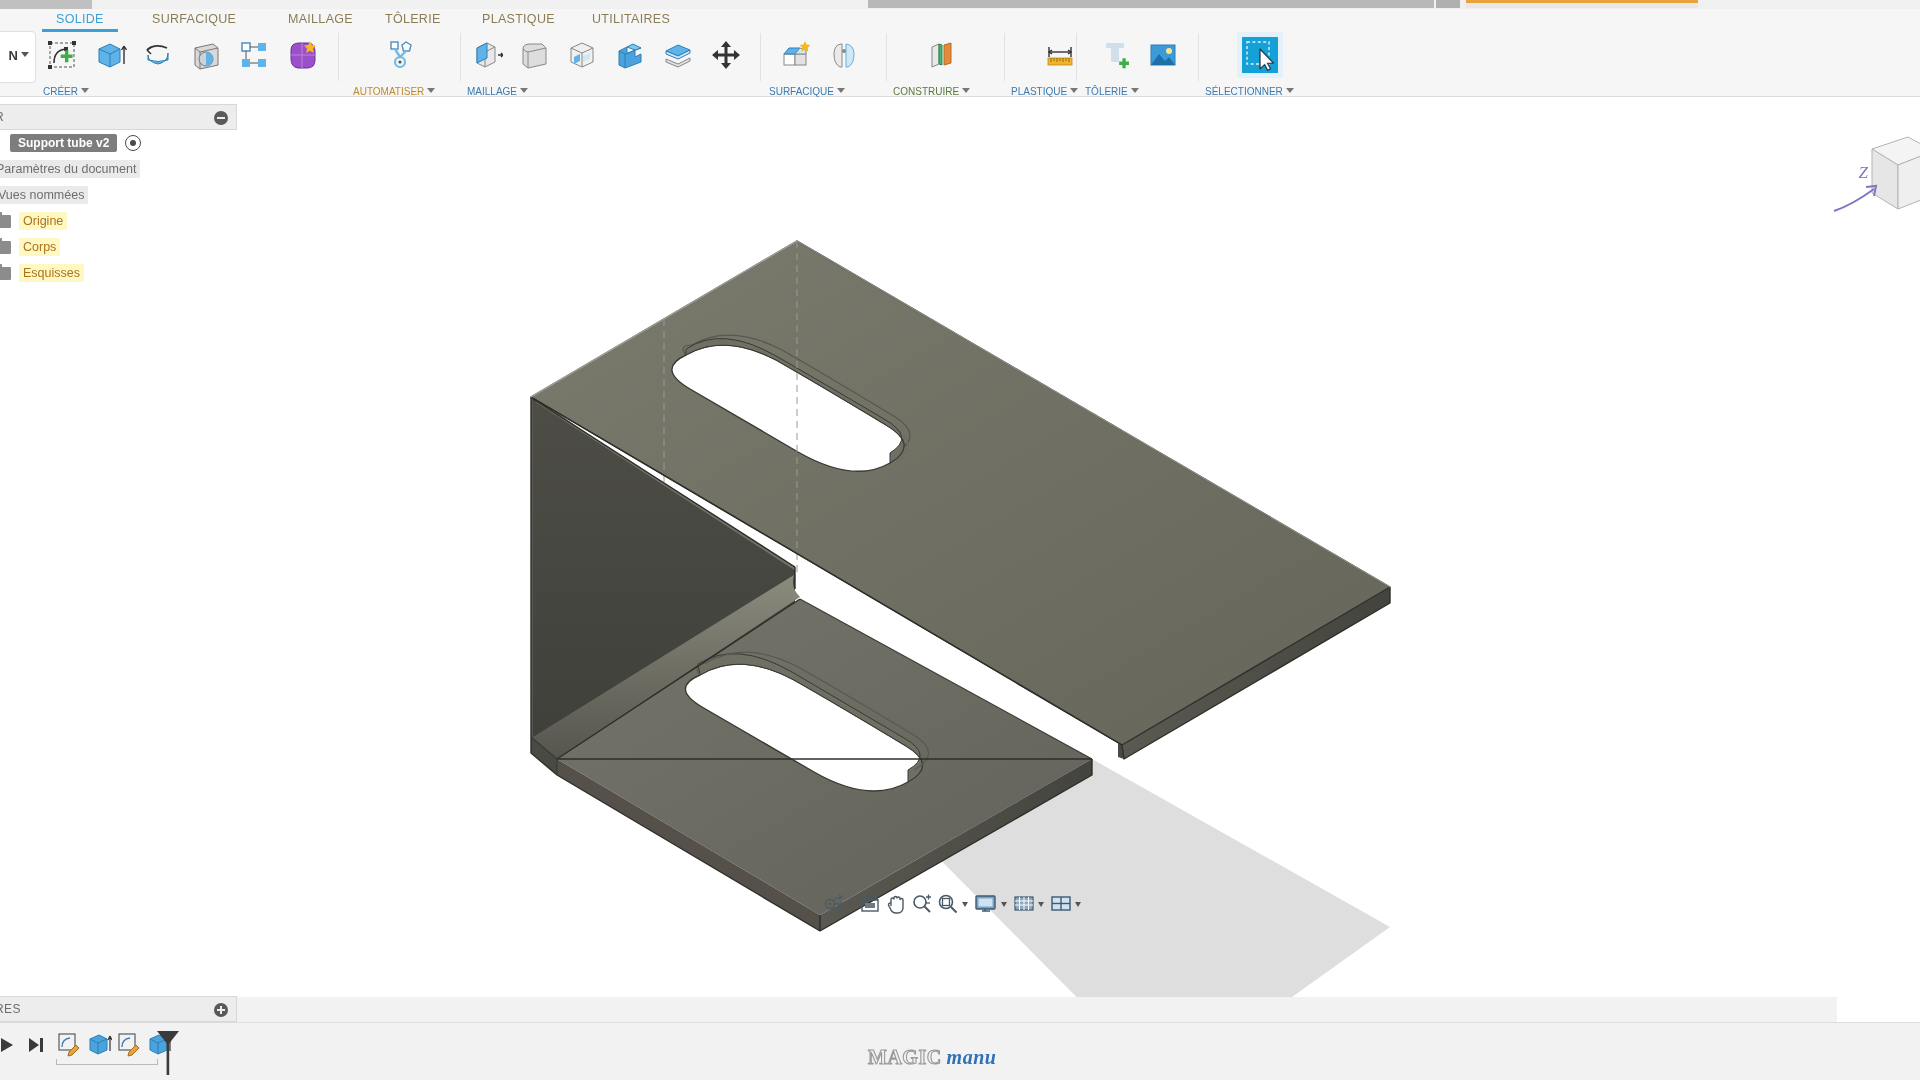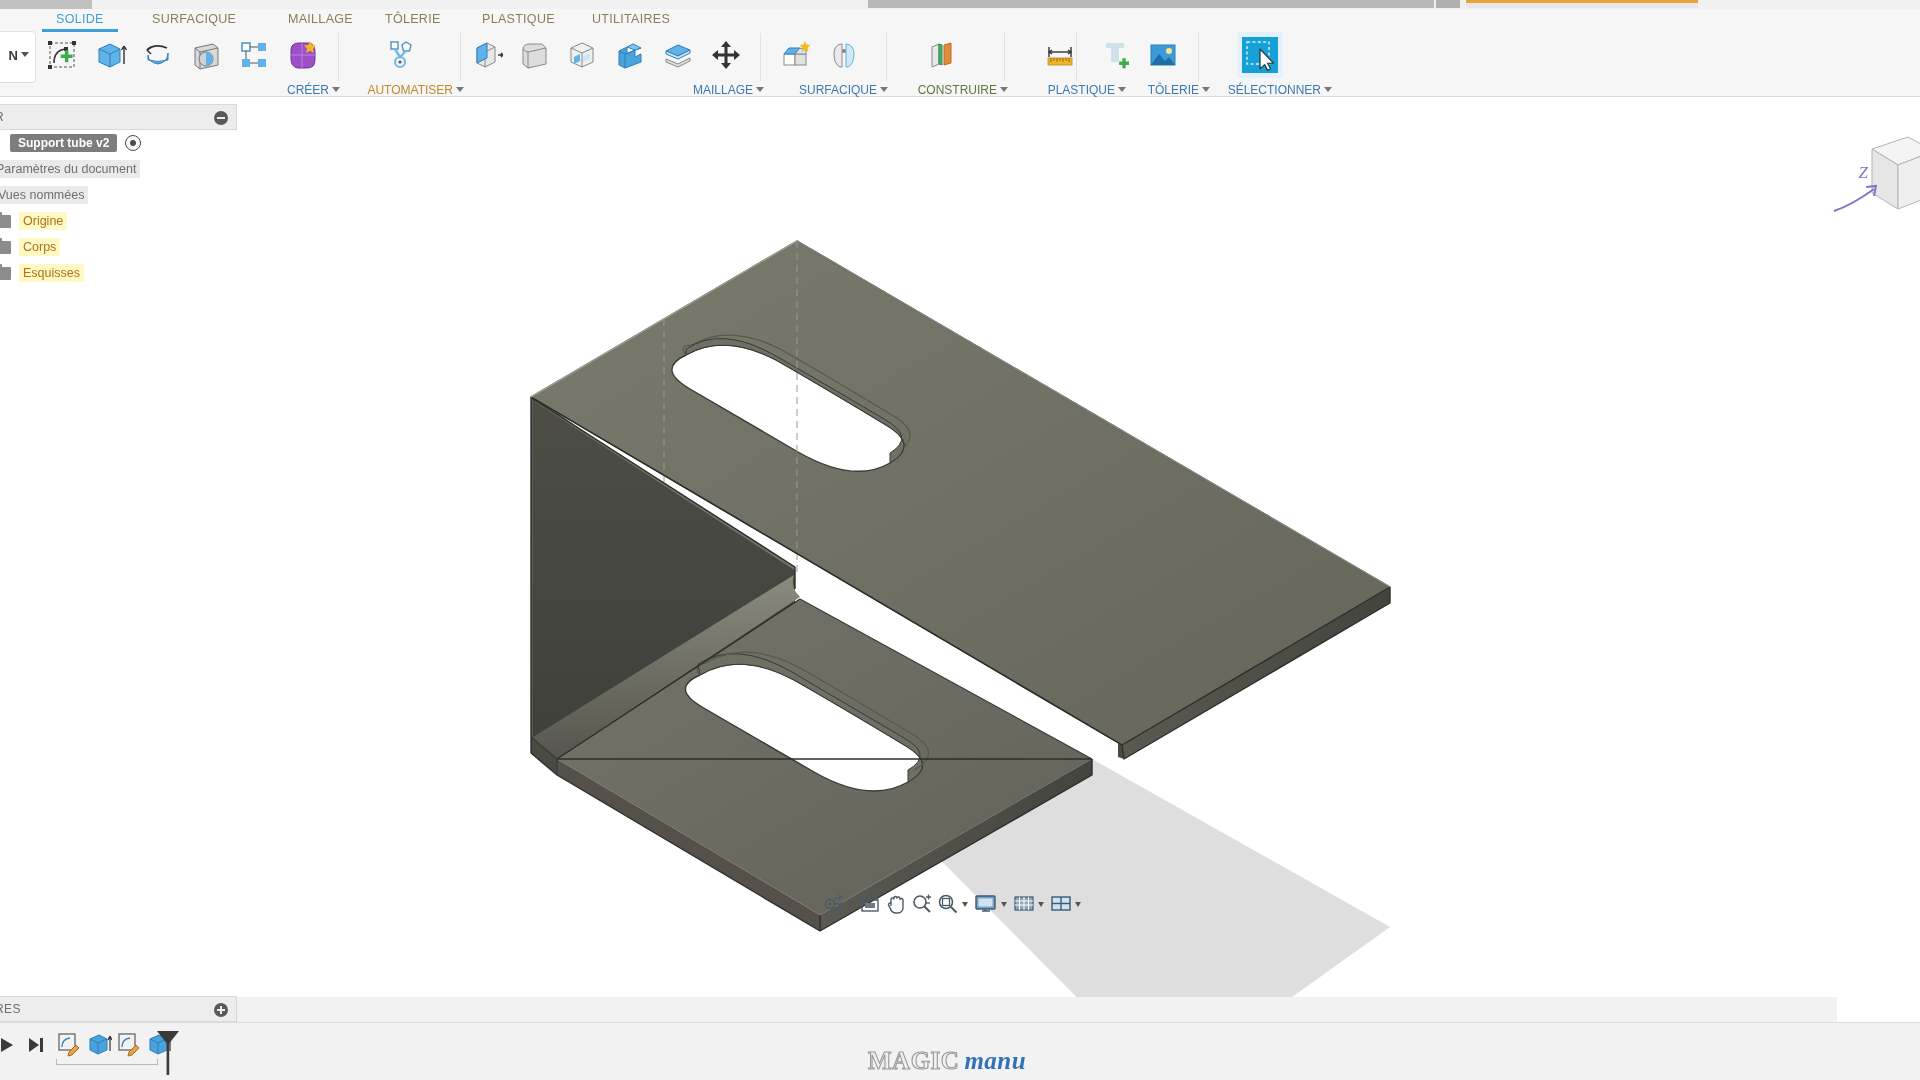--- a/index.html
+++ b/index.html
@@ -30,21 +30,21 @@
   .leftbox { position: absolute; left: -26px; top: 22px; width: 62px; height: 52px; background: #fff; border: 1px solid #e0e0e0; border-radius: 4px; }
   .leftbox .lbl { position: absolute; right: 17px; top: 16px; font-size: 13px; font-weight: bold; color: #3a3a3a; }
   .leftbox .car { position: absolute; right: 6px; top: 20px; width: 0; height: 0; border-left: 4px solid transparent; border-right: 4px solid transparent; border-top: 5px solid #555; }
 
   .sep { position: absolute; top: 24px; width: 1px; height: 48px; background: #e2e2e2; }
 
   .grp { position: absolute; top: 22px; height: 66px; }
   .grp .items { position: absolute; top: 0; left: 0; height: 48px; display: flex; align-items: center; }
   .btn { width: 46px; height: 46px; margin: 0 1px; display: flex; align-items: center; justify-content: center; border-radius: 3px; position: relative; }
   .btn.sel { background: #e4f0fa; }
-  .grplbl { position: absolute; bottom: 0; left: 12px; width: 100%; text-align: right; font-size: 12px; white-space: nowrap; }
+  .grplbl { position: absolute; bottom: 0; left: 5px; width: 100%; text-align: left; font-size: 10px; white-space: nowrap; }
   .grplbl .c1 { color: #3a7ab0; } .grplbl .c2 { color: #c08a2a; margin-top: 27px; } .grplbl .c3 { color: #5a7a3a; }
   .grplbl .car { display: inline-block; width: 0; height: 0; margin-left: 3px; vertical-align: 2px; border-left: 4px solid transparent; border-right: 4px solid transparent; border-top: 5px solid #777; }
 
   
   .browser { position: absolute; left: -8px; top: 104px; width: 245px; background: transparent; }
   .br-head { position: relative; height: 26px; background: #ededed; border: 1px solid #d8d8d8; display: flex; align-items: center; }
   .br-head .t { font-size: 12px; color: #6d6d6d; padding-left: 2px; letter-spacing: .4px; }
   .br-head .cicon { position: absolute; right: 8px; top: 6px; width: 14px; height: 14px; border-radius: 50%; background: #595959; }
   .br-head .cicon::after { content: ""; position: absolute; left: 3px; top: 6px; width: 8px; height: 2px; background: #ededed; }
 
@@ -77,21 +77,21 @@
 
   
   .tlbar { position: absolute; left: 0; top: 1022px; width: 1920px; height: 58px; background: #f2f2f2; border-top: 1px solid #dcdcdc; }
   .tlctrls { position: absolute; left: -4px; top: 12px; display: flex; align-items: center; gap: 10px; }
   .tlfeatures { position: absolute; left: 56px; top: 8px; display: flex; align-items: flex-start; gap: 4px; }
   .tlf { width: 26px; height: 26px; display: flex; align-items: center; justify-content: center; }
   .tlbracket { position: absolute; left: 56px; top: 36px; width: 102px; height: 6px; border: 1px solid #b9b9b9; border-top: none; }
   .playhead { position: absolute; left: 154px; top: 6px; }
 
   
-  .wm { position: absolute; left: 868px; top: 1046px; font-size: 25px; letter-spacing: .5px; white-space: nowrap; }
+  .wm { position: absolute; left: 868px; top: 1046px; font-size: 20px; letter-spacing: .5px; white-space: nowrap; }
   .wm .a { font-family: "Liberation Serif", serif; font-weight: bold; color: #f0f0f0; -webkit-text-stroke: 1.1px #9a9a9a; }
   .wm .b { font-family: "Liberation Serif", serif; font-style: italic; font-weight: bold; color: #2f72b8; margin-left: 5px; }
 </style>
 </head>
 <body>
 
 <div id="app">
 
   <div class="title-strip">
     <div class="seg-left"></div>

